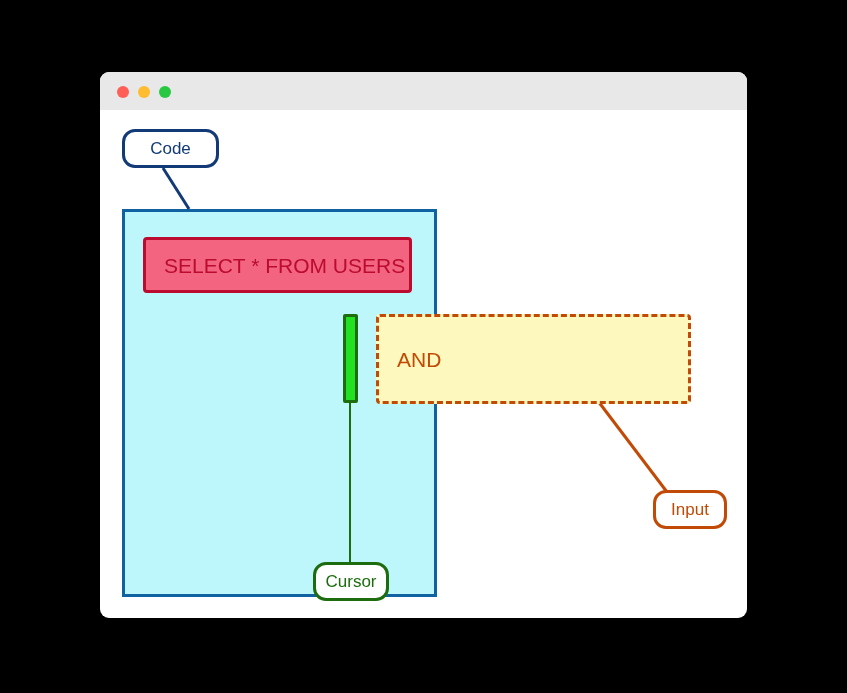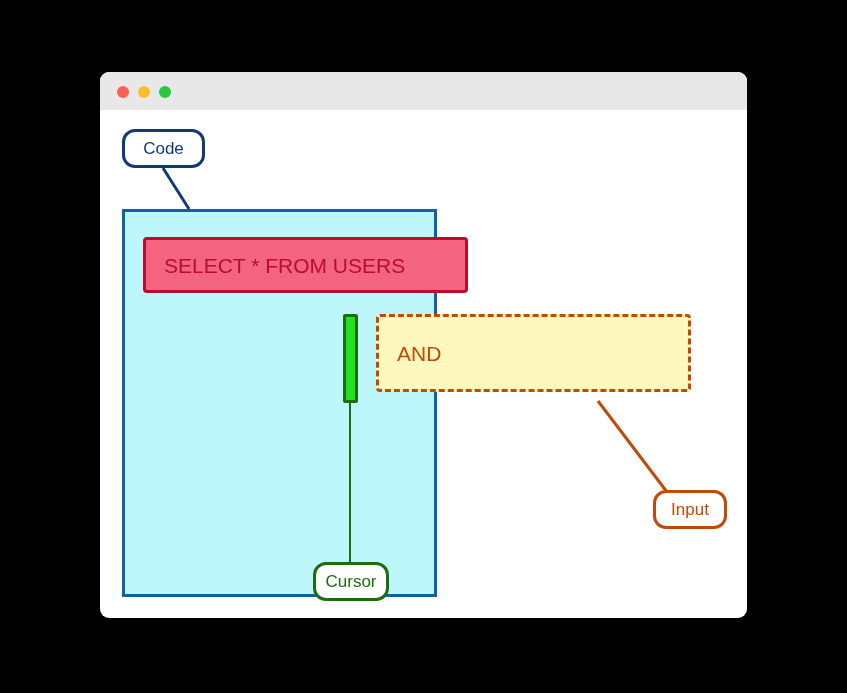--- a/index.html
+++ b/index.html
@@ -89,21 +89,21 @@
     line-height: 1;
     display: flex;
     align-items: center;
     padding-left: 18px;
     white-space: nowrap;
     z-index: 3;
   }
   #code-line-0 {
     left: 43px;
     top: 127px;
-    width: 325px;
+    width: 269px;
     height: 56px;
   }
   #code-line-1 {
     left: 43px;
     top: 215px;
     width: 237px;
     height: 56px;
   }
 
   
@@ -119,21 +119,21 @@
     border-radius: 2px;
     z-index: 6;
   }
 
   
   #input-overlay {
     position: absolute;
     left: 276px;
     top: 204px;
     width: 315px;
-    height: 78px;
+    height: 90px;
     background: #fdf8bd;
     border: 3px dashed #c14a06;
     box-sizing: border-box;
     border-radius: 4px;
     color: #c14a06;
     font-size: 21px;
     line-height: 1;
     display: flex;
     align-items: center;
     padding-left: 18px;
@@ -151,21 +151,21 @@
     align-items: center;
     justify-content: center;
     font-size: 17px;
     line-height: 1;
     white-space: nowrap;
     z-index: 7;
   }
   #callout-code {
     left: 22px;
     top: 19px;
-    width: 83px;
+    width: 97px;
     height: 39px;
     border: 3px solid #123a77;
     color: #123a77;
   }
   #callout-input {
     left: 553px;
     top: 380px;
     width: 74px;
     height: 39px;
     border: 3px solid #c14a06;

